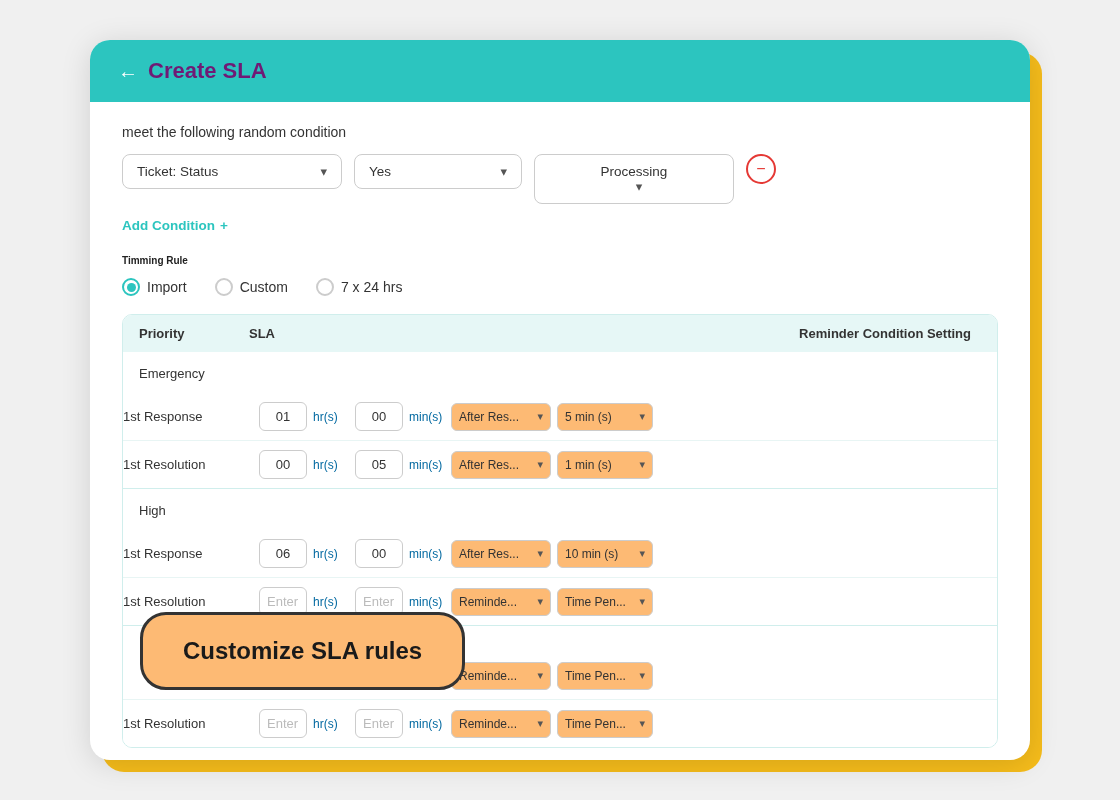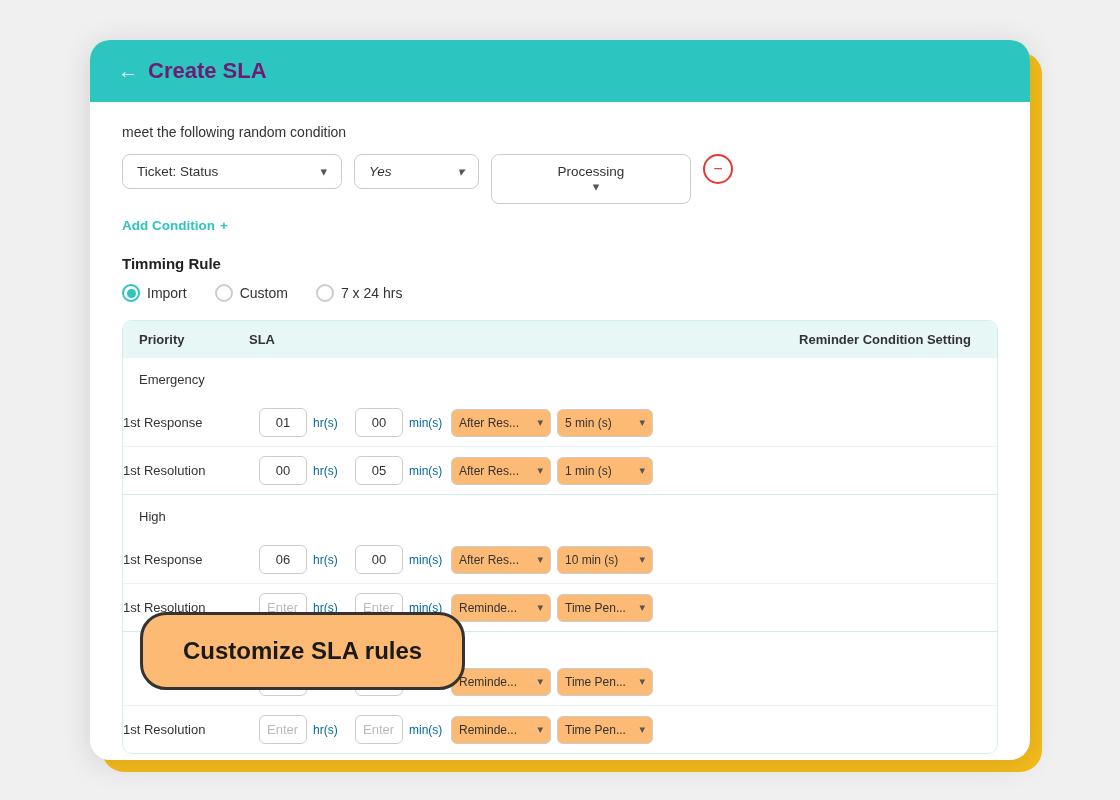--- a/index.html
+++ b/index.html
@@ -96,21 +96,21 @@
       background: #fff;
       cursor: pointer;
       user-select: none;
     }
     .dropdown .chevron {
       margin-left: 10px;
       color: #555;
       font-size: 13px;
     }
     .dropdown-ticket { width: 220px; }
-    .dropdown-yes { width: 125px; font-style: italic; }
+    .dropdown-yes { width: 168px; }
     .dropdown-processing { width: 200px; flex-direction: column; }
 
     .remove-btn {
       width: 30px;
       height: 30px;
       border-radius: 50%;
       border: 2px solid #e53935;
       color: #e53935;
       display: flex;
       align-items: center;
@@ -126,21 +126,21 @@
       font-weight: 600;
       cursor: pointer;
       display: flex;
       align-items: center;
       gap: 5px;
       margin-bottom: 22px;
     }
 
     
     .section-label {
-      font-size: 15px;
+      font-size: 10px;
       font-weight: 600;
       color: #222;
       margin-bottom: 12px;
     }
 
     .radio-group {
       display: flex;
       gap: 28px;
       align-items: center;
       margin-bottom: 18px;

